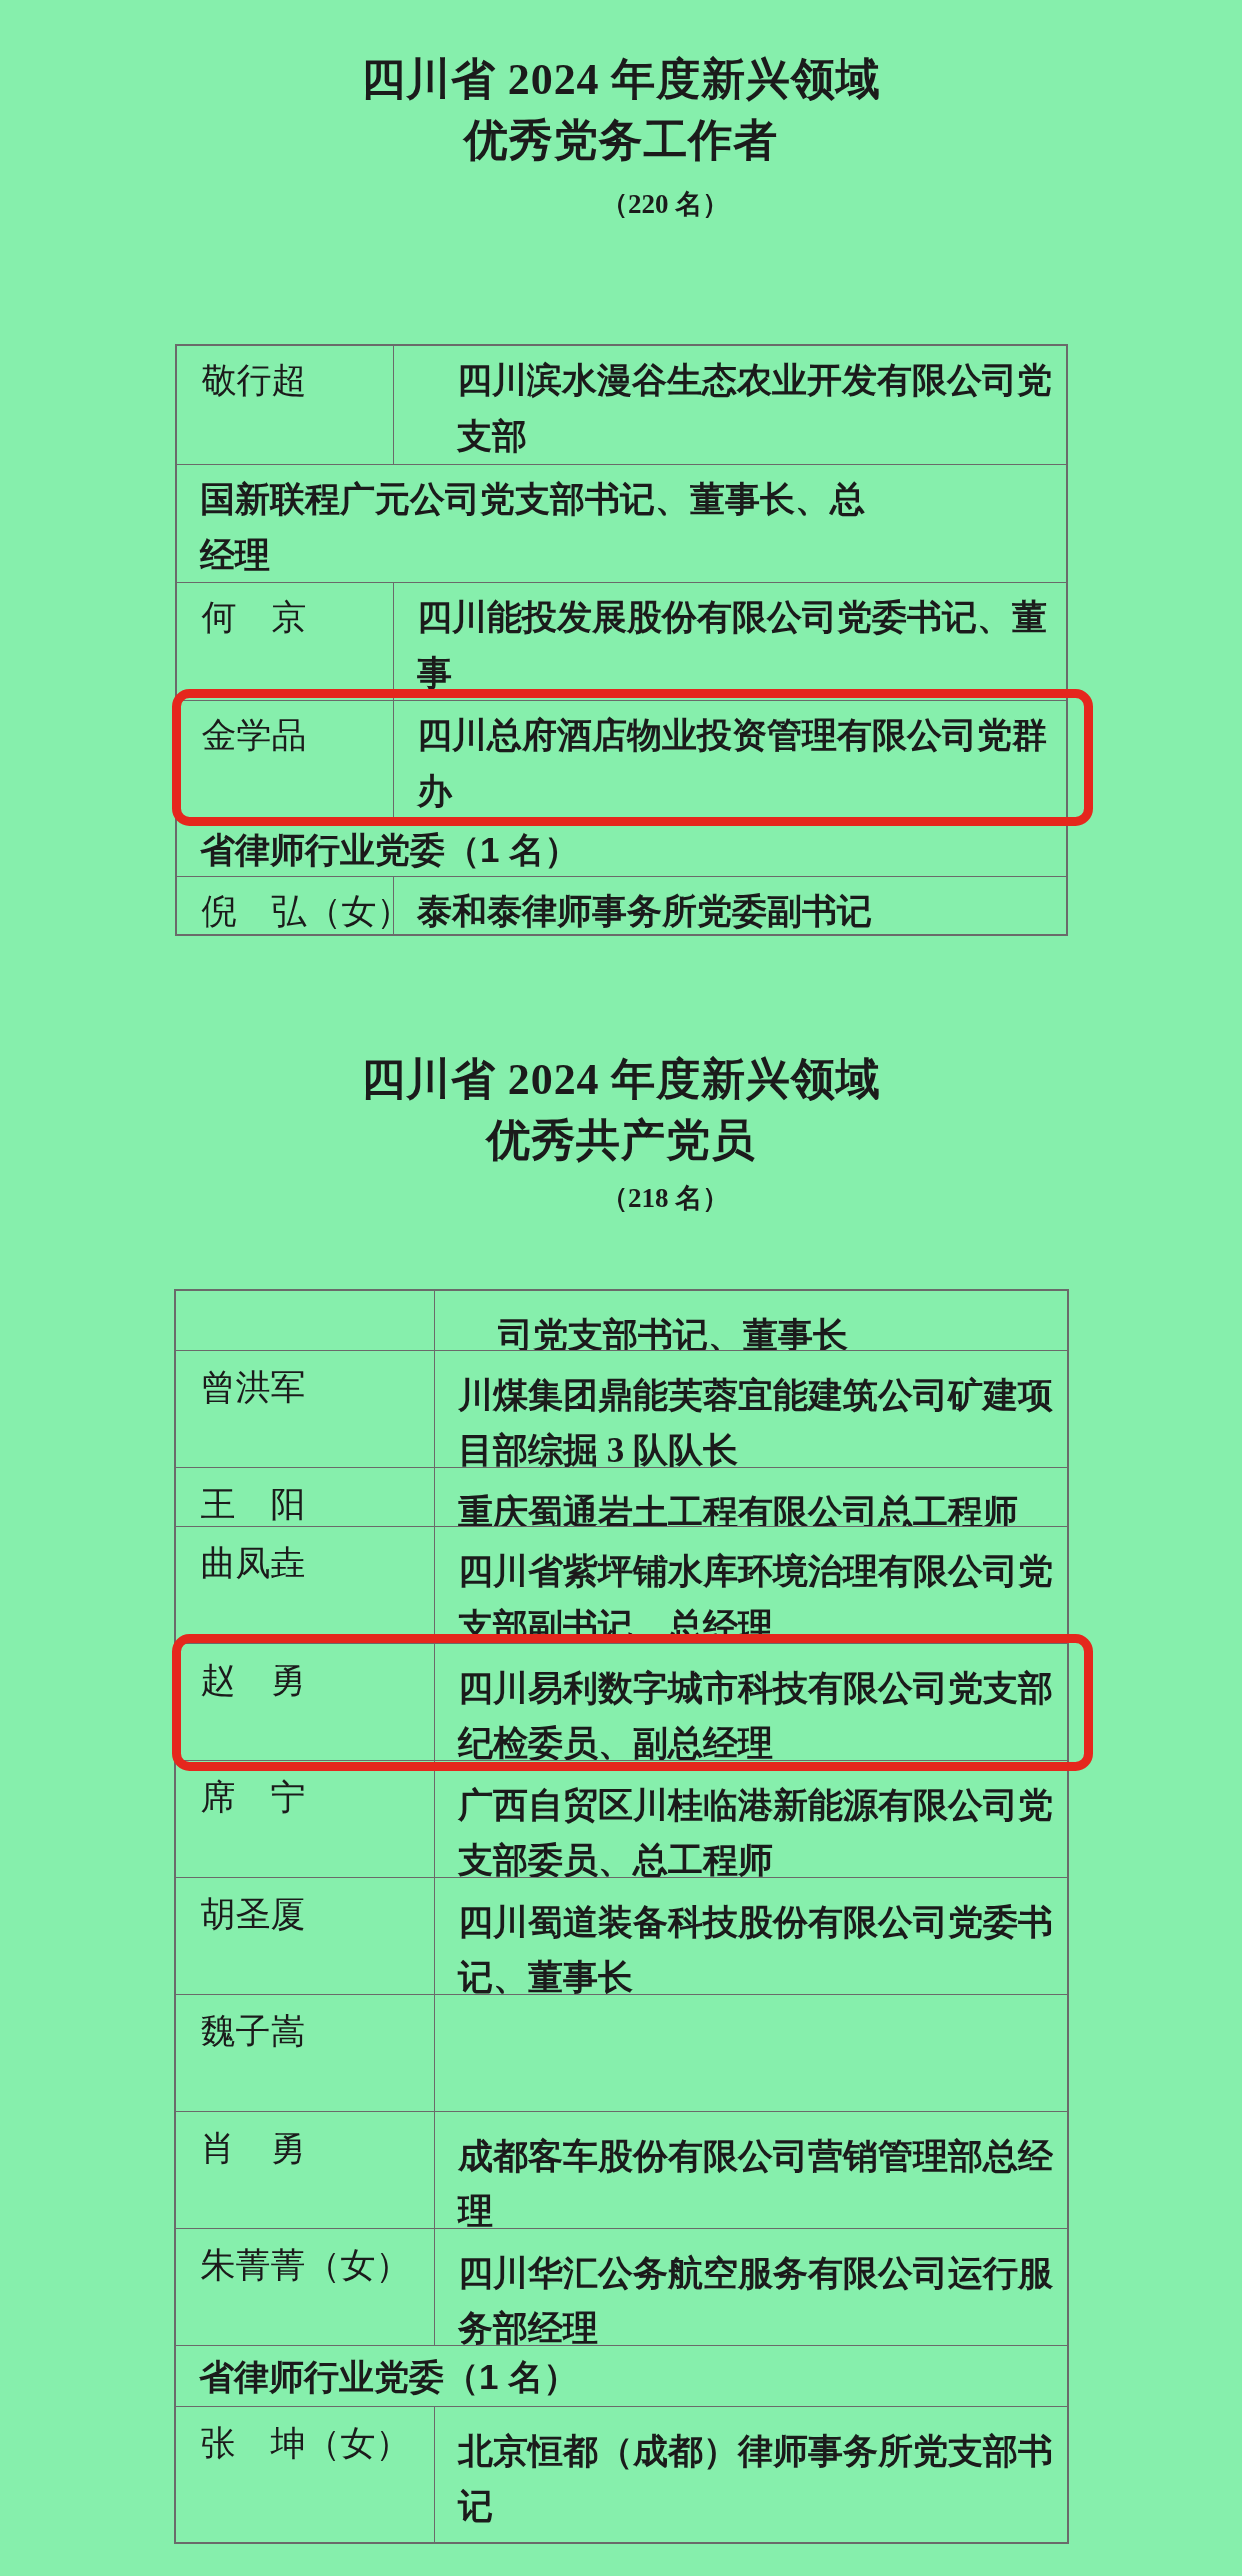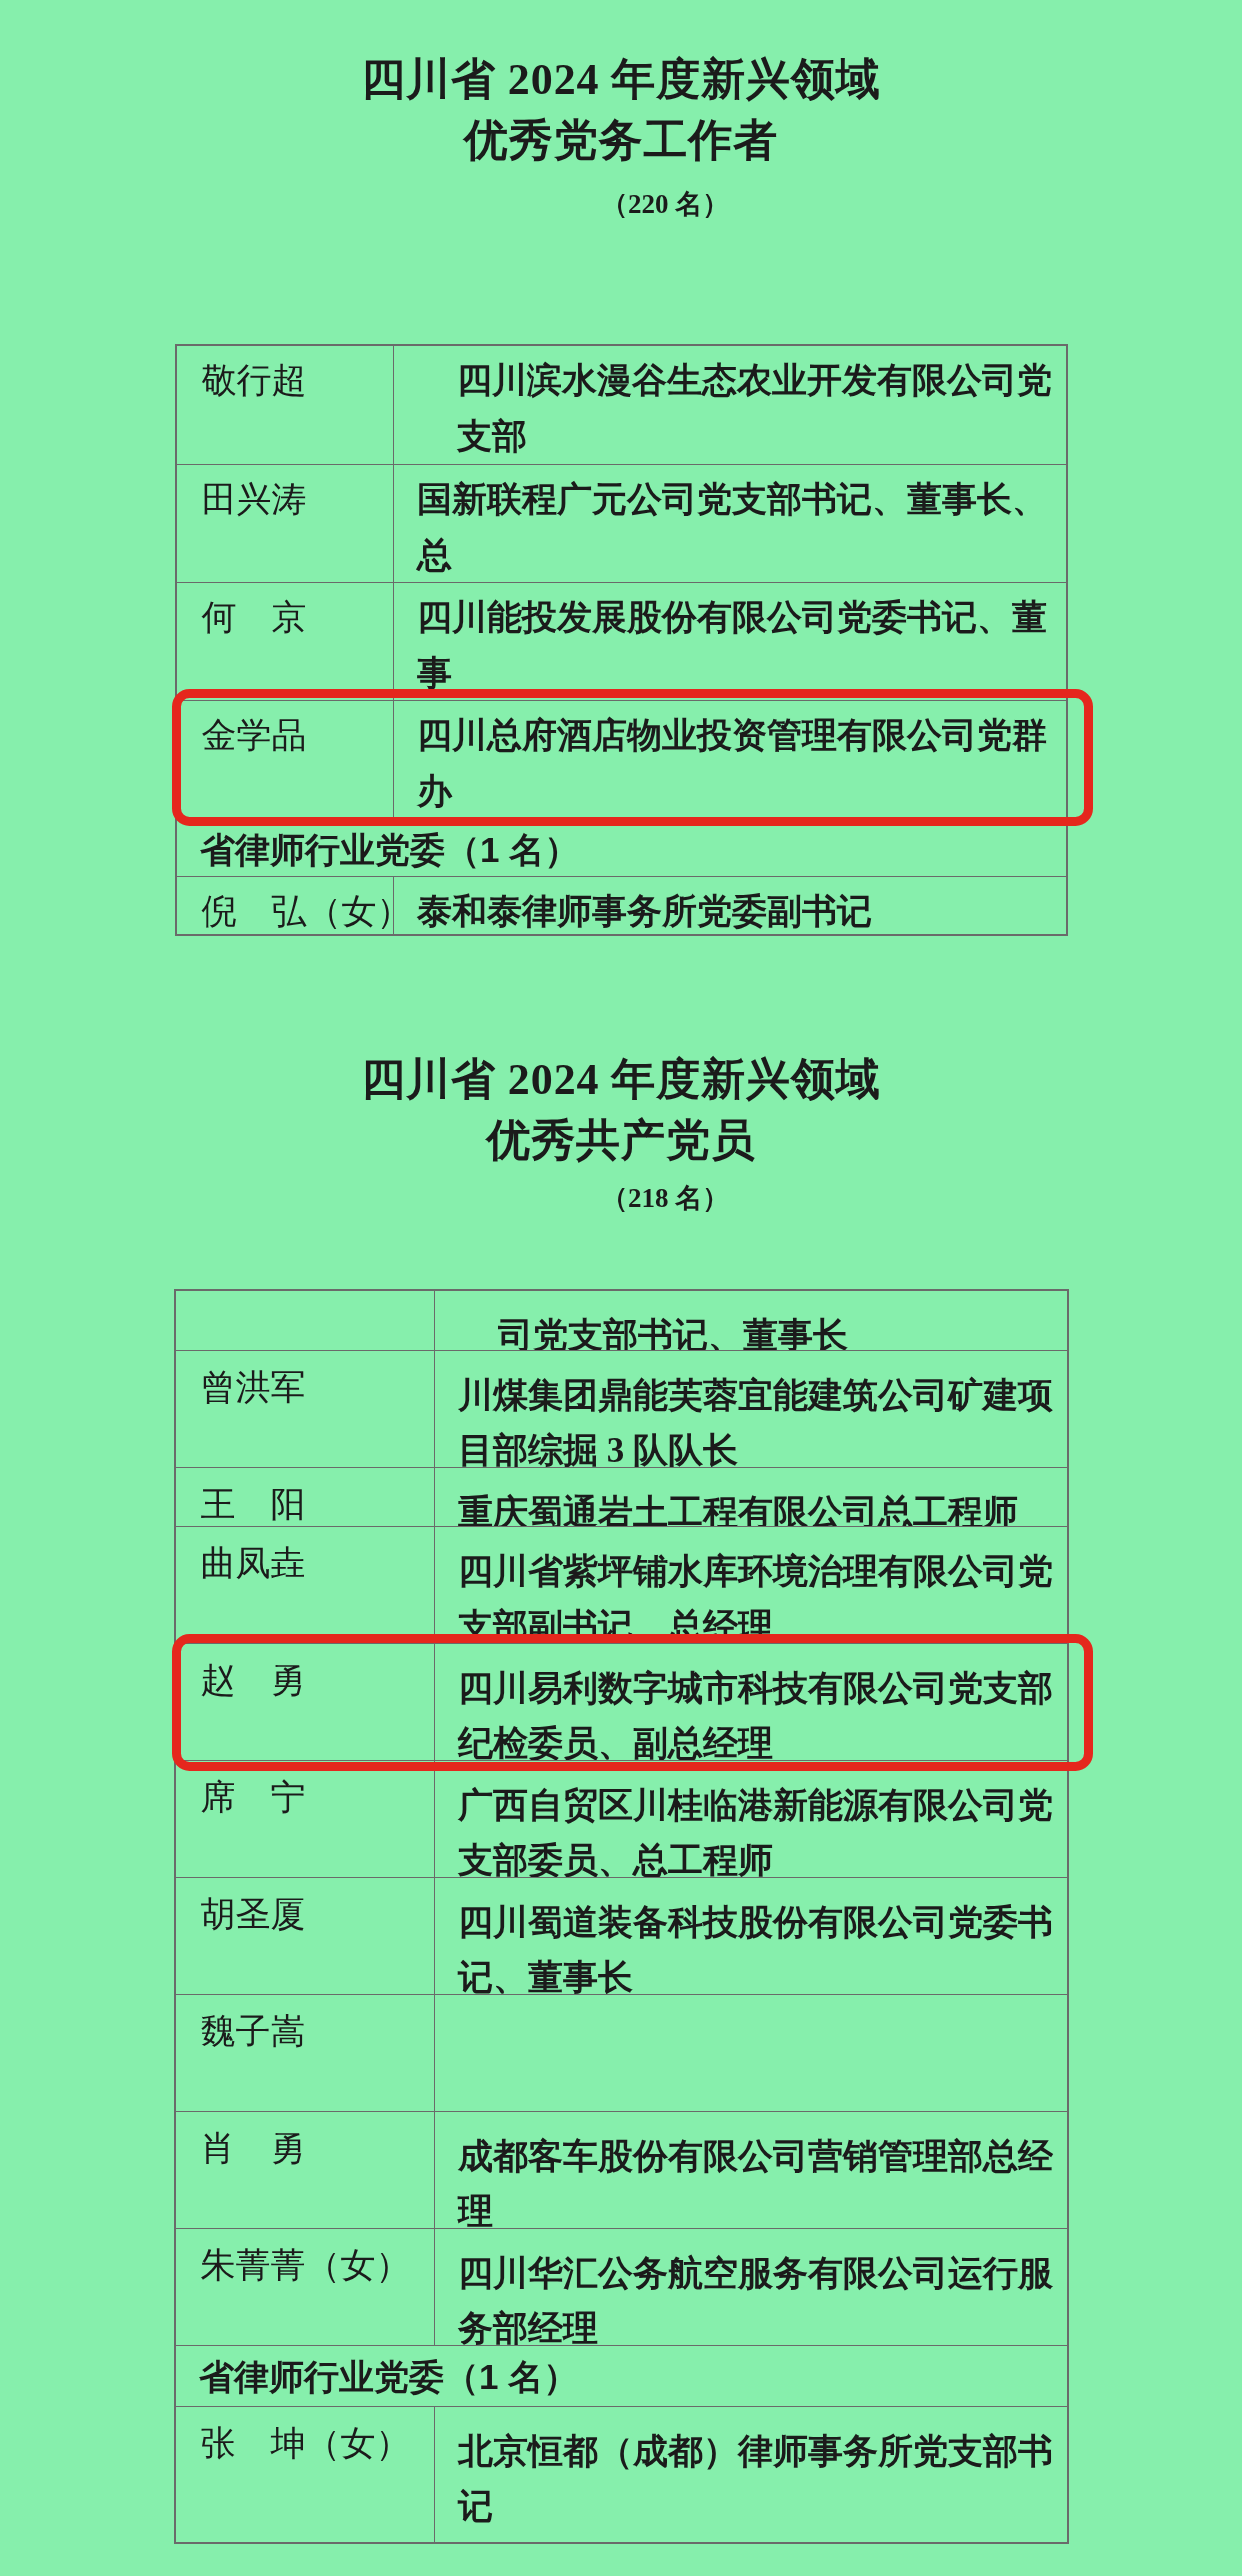--- a/index.html
+++ b/index.html
@@ -114,21 +114,20 @@
   </div>
   <div class="doc-count" id="count-workers">（220 名）</div>
 
   <div class="tbl" id="tbl-workers">
     <div class="row r2">
       <div class="cell name">敬行超</div>
       <div class="cell desc">四川滨水漫谷生态农业开发有限公司党支部
 书记、董事长</div>
     </div>
     <div class="row r2">
-      <div class="cell name">田兴涛</div>
       <div class="cell desc">国新联程广元公司党支部书记、董事长、总
 经理</div>
     </div>
     <div class="row r2">
       <div class="cell name">何　京</div>
       <div class="cell desc">四川能投发展股份有限公司党委书记、董事
 长</div>
     </div>
     <div class="row r2">
       <div class="cell name">金学品</div>

